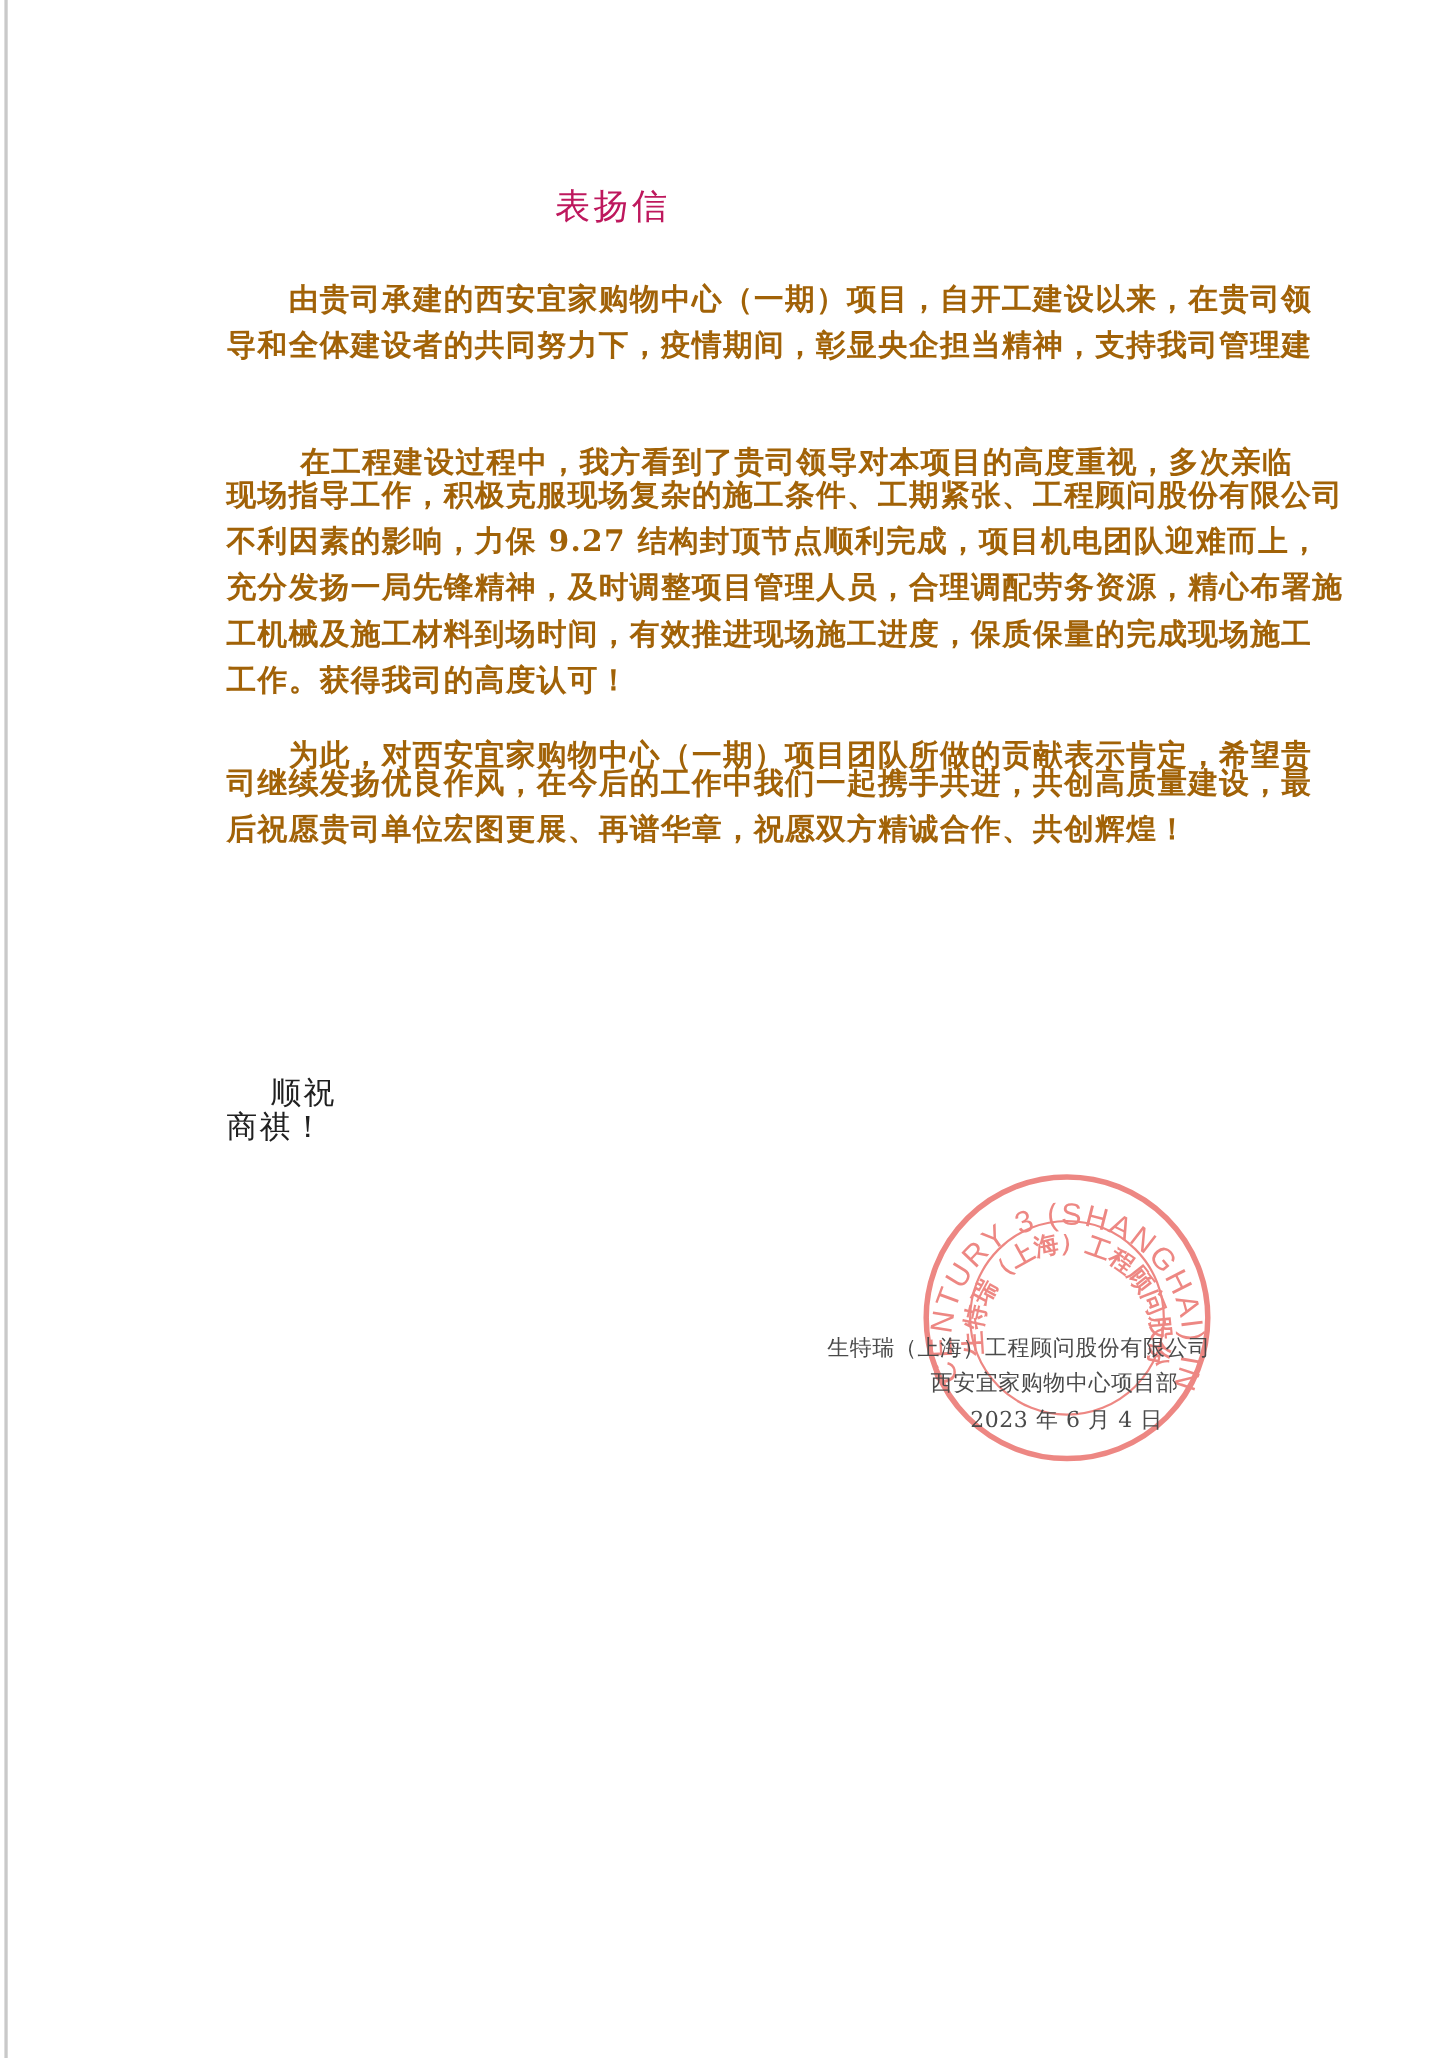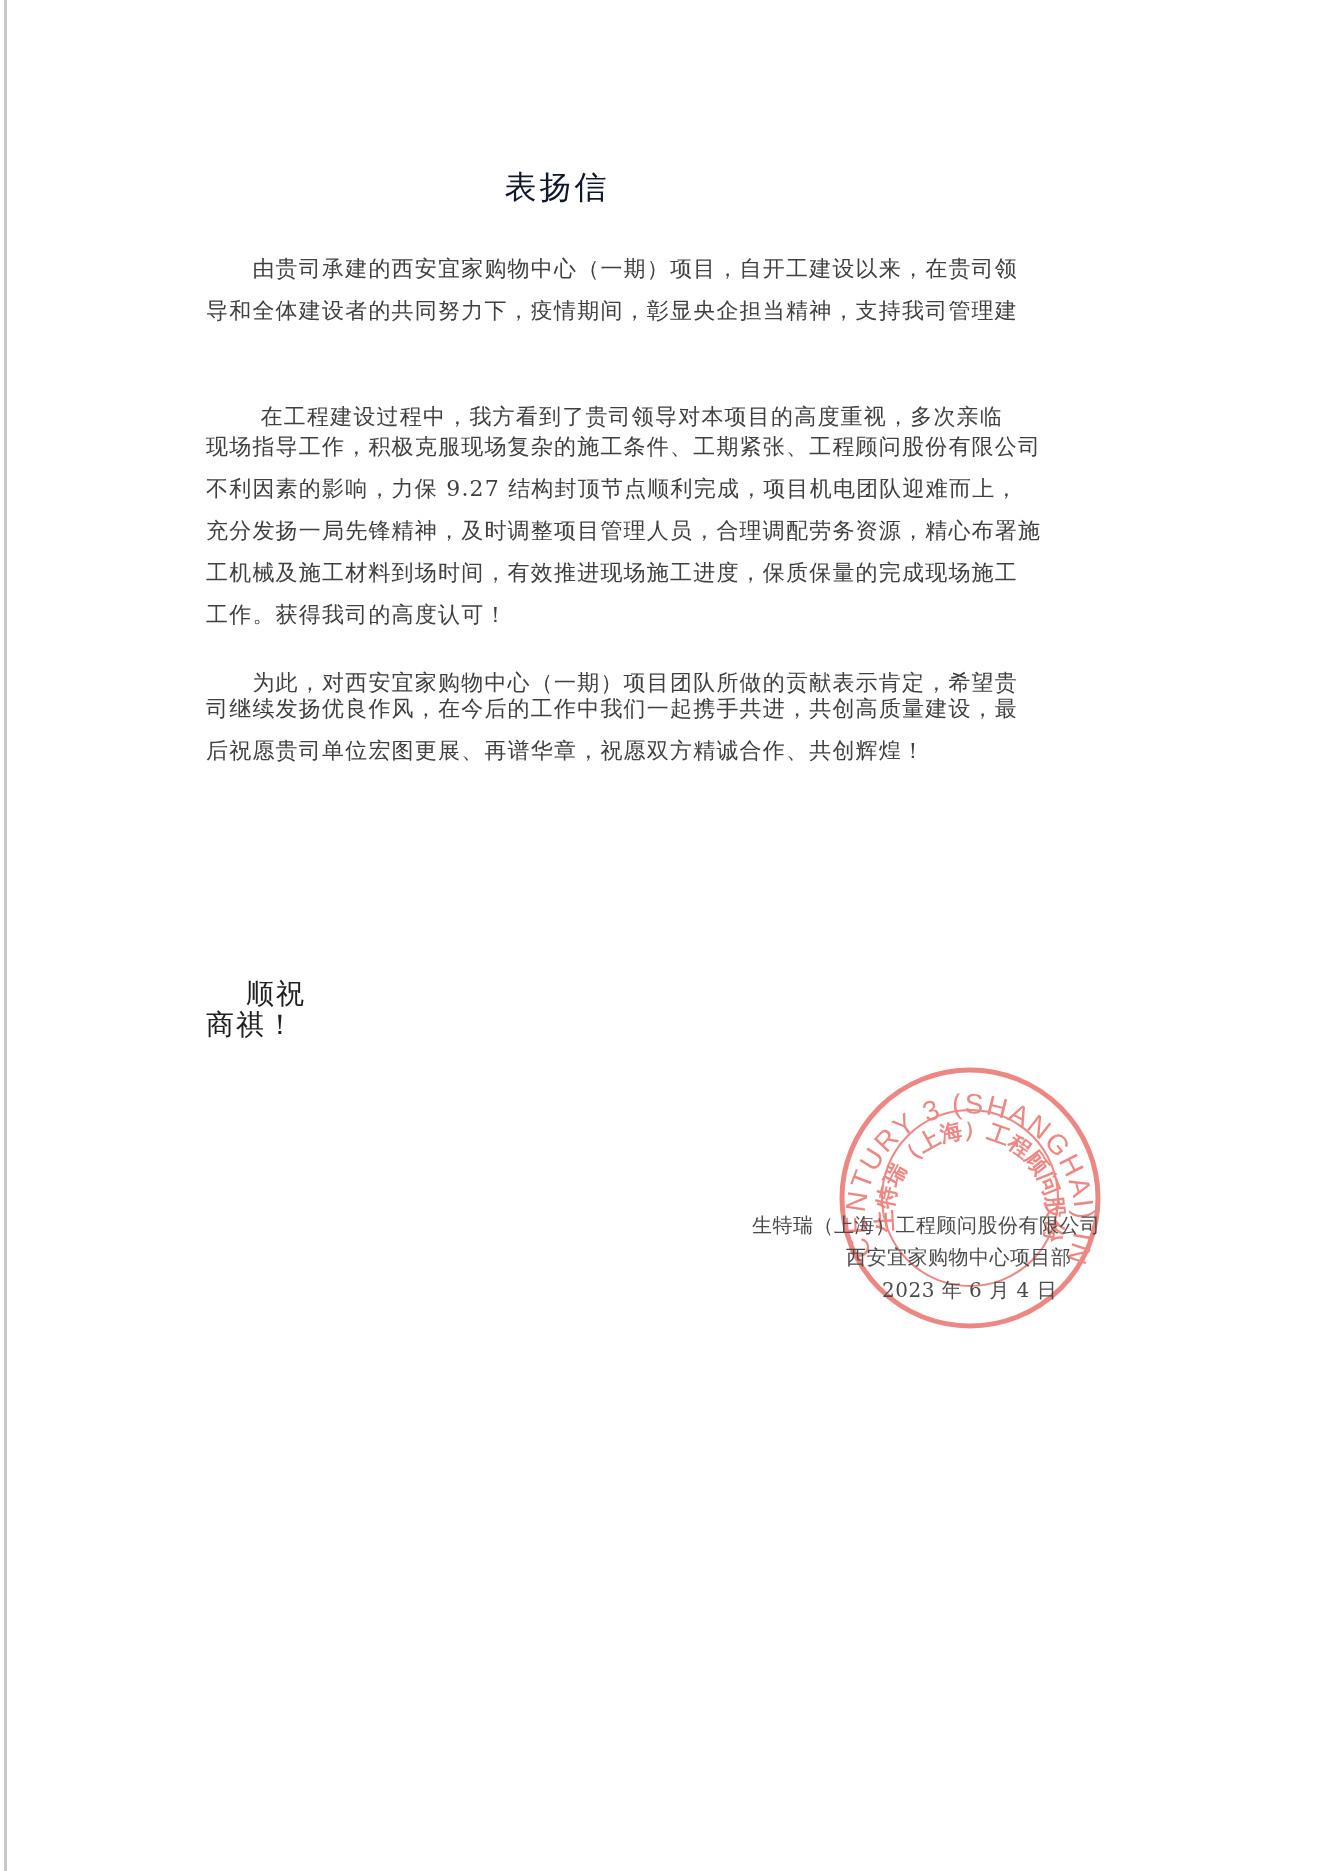--- a/index.html
+++ b/index.html
@@ -31,38 +31,39 @@
       height: 1871px;
     }
     .title {
       position: absolute;
       left: 0;
       top: 166px;
       width: 1114px;
       text-align: center;
       font-size: 32px;
       letter-spacing: 3px;
-      color: #0f172a;
+      color: #be185d;
     }
     .recipient {
       position: absolute;
       left: 206px;
       top: 237px;
       font-size: 24px;
       font-weight: bold;
       letter-spacing: 3px;
       color: #1a1a1a;
     }
     .line {
       position: absolute;
       left: 206px;
-      font-size: 22px;
+      font-size: 27px;
       white-space: nowrap;
-      color: #404040;
+      color: #a16207;
       letter-spacing: 1.2px;
+      font-weight: bold;
     }
     .closing {
       position: absolute;
       font-size: 28px;
       color: #202020;
       letter-spacing: 2px;
     }
     .stamp {
       position: absolute;
       left: 835px;

